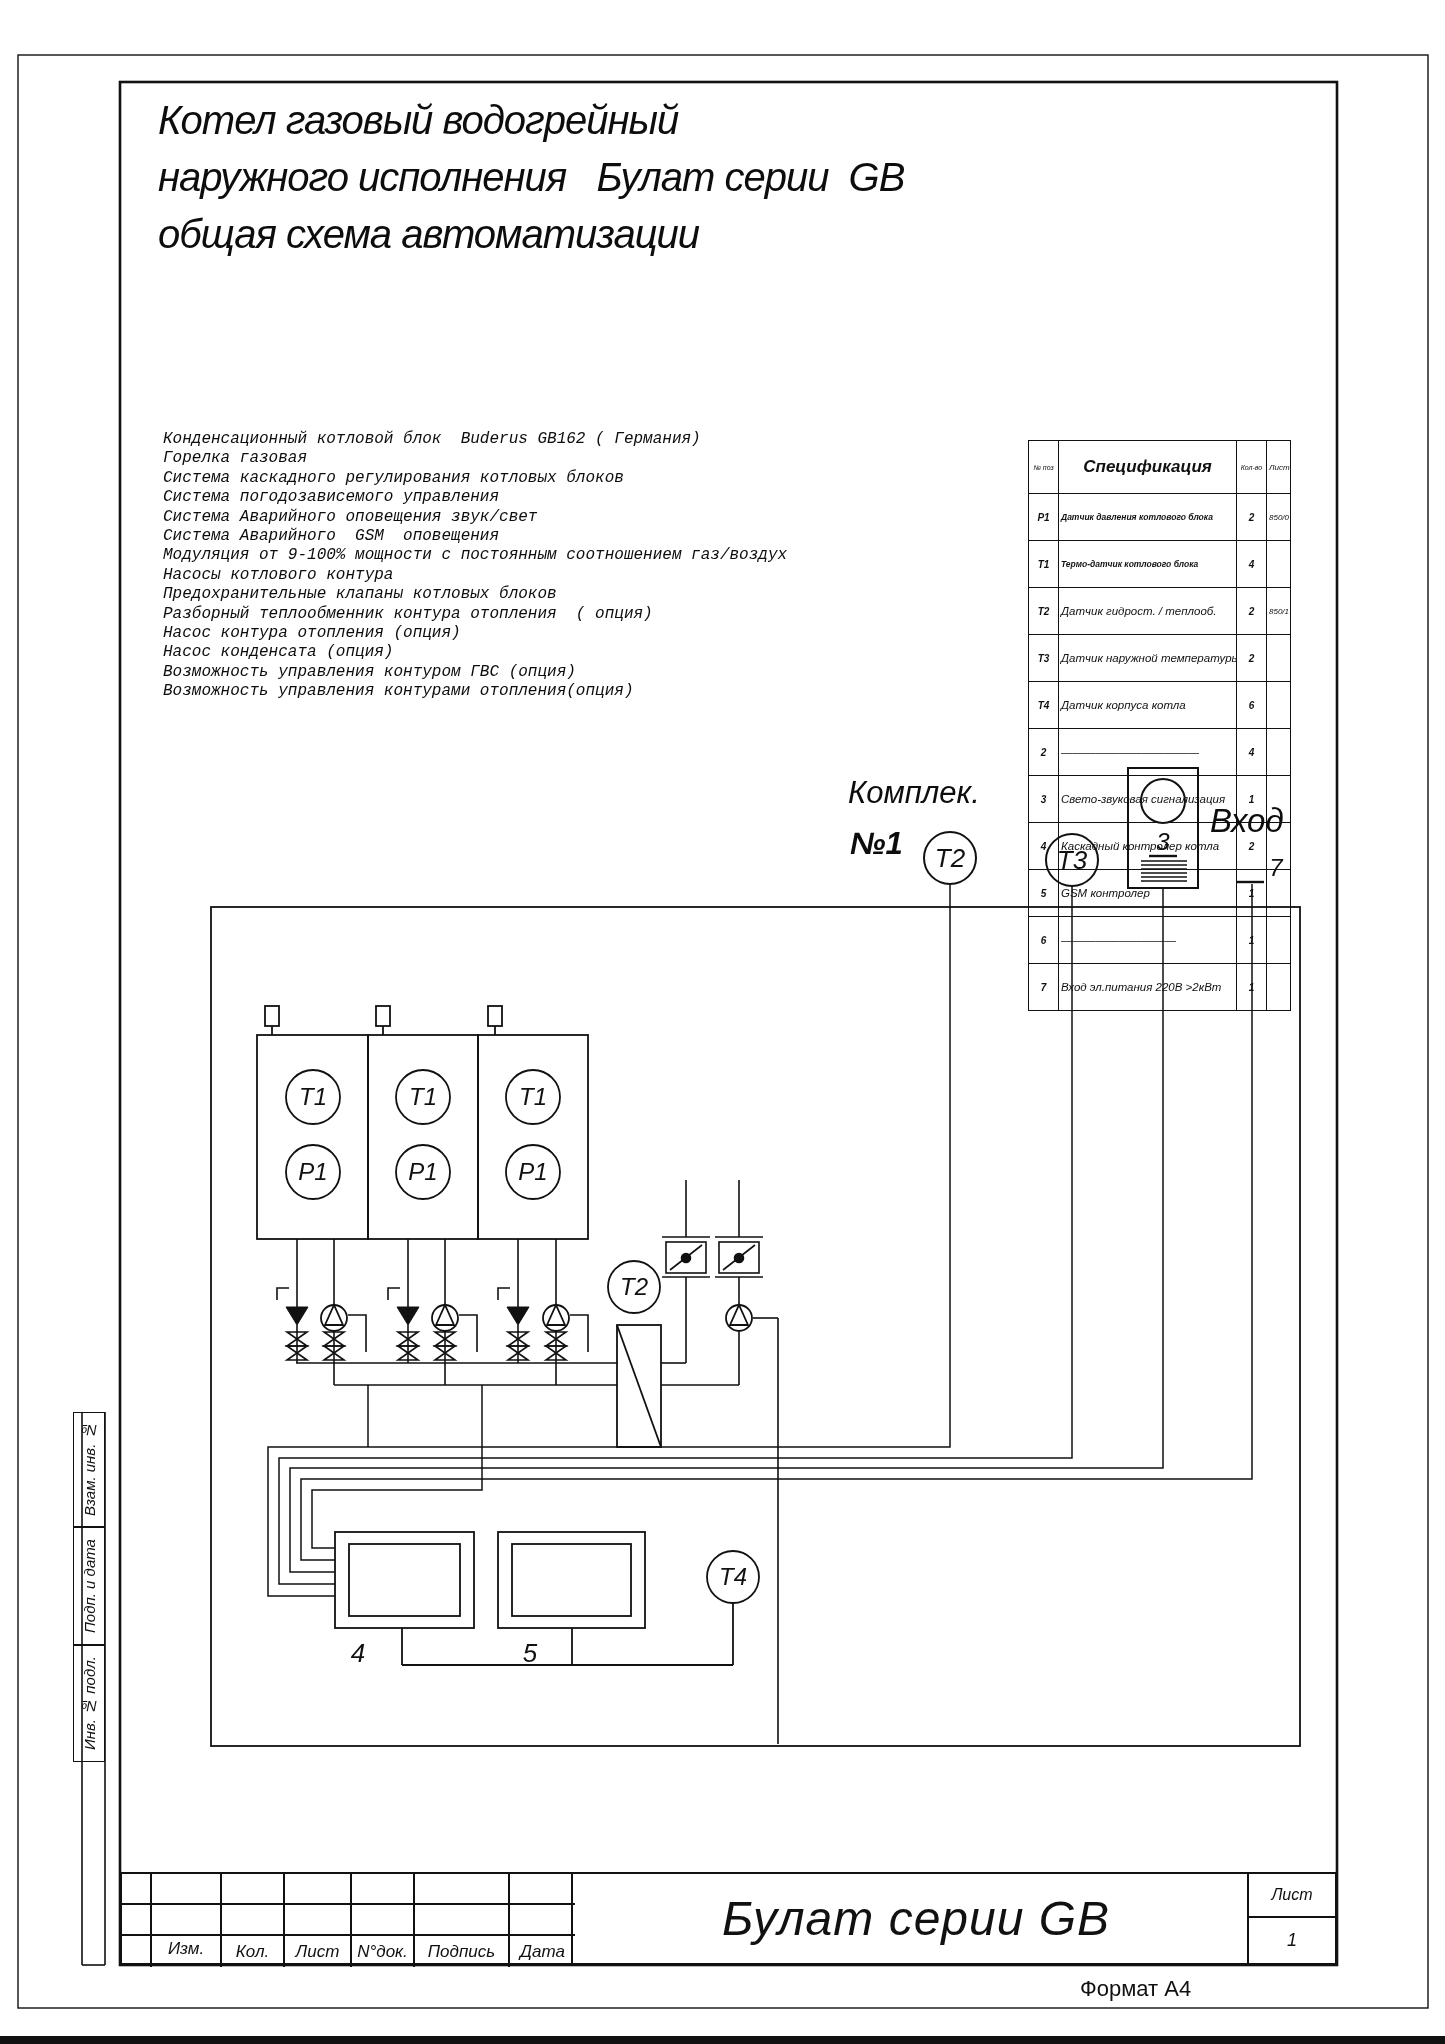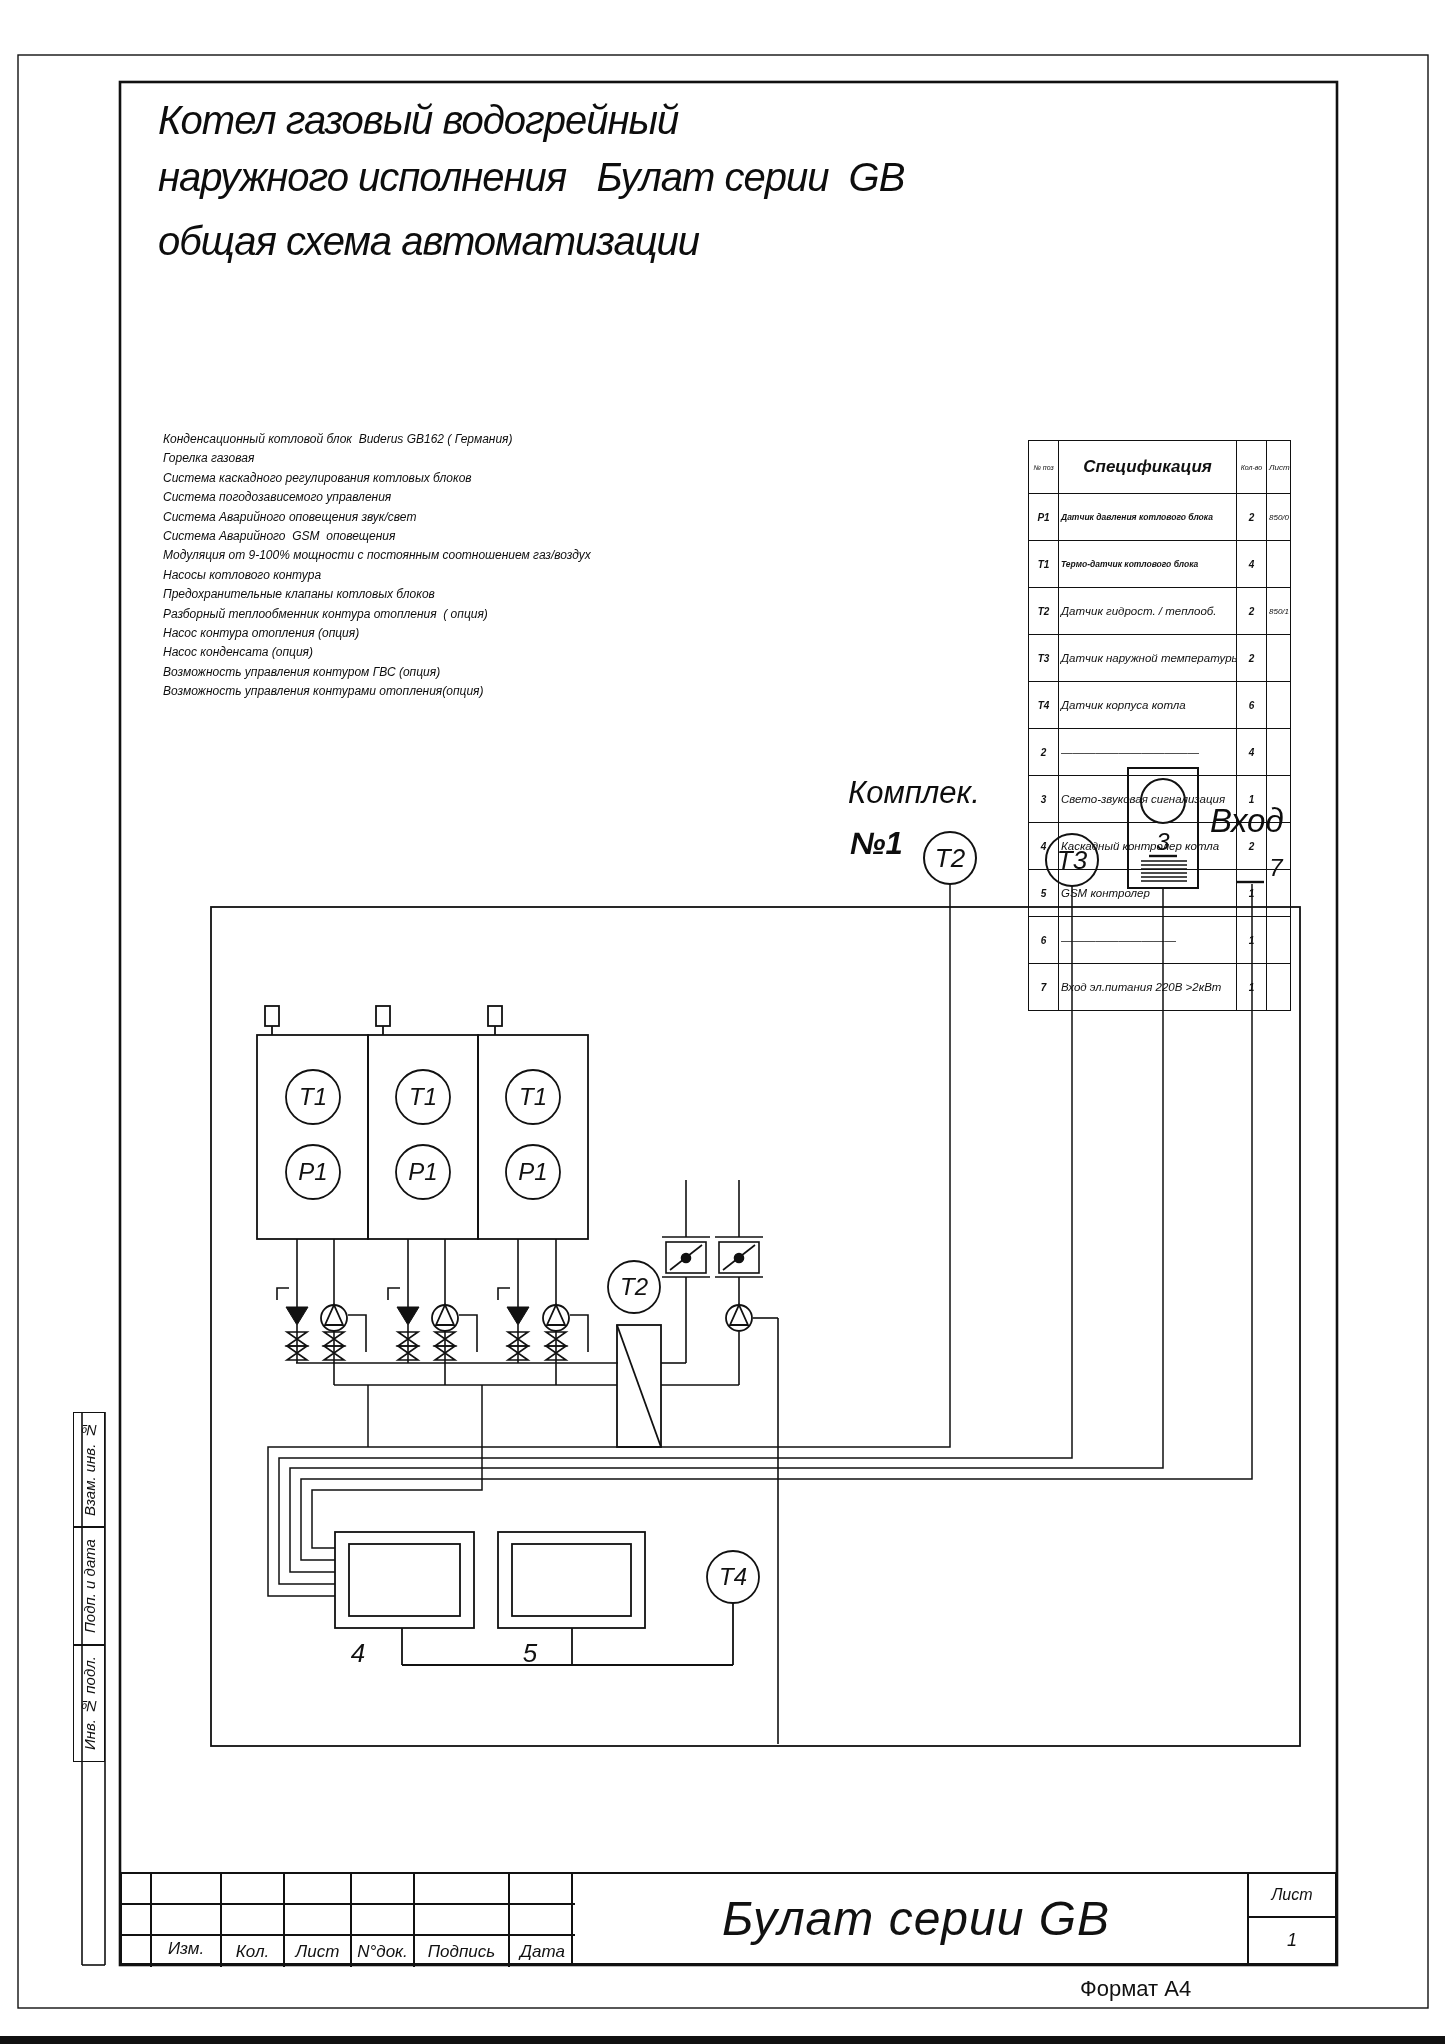--- a/index.html
+++ b/index.html
@@ -3,21 +3,21 @@
 <meta charset="utf-8">
 <style>
   html,body{margin:0;padding:0;background:#e8e8e8;}
   #sheet{position:relative;width:1445px;height:2044px;background:#ffffff;overflow:hidden;
          font-family:"Liberation Sans",sans-serif;color:#111;}
   .abs{position:absolute;}
   svg{position:absolute;left:0;top:0;}
   
   .title-line{font-style:italic;font-size:40px;letter-spacing:-1px;white-space:pre;color:#0d0d0d;}
   
-  .feat{font-style:italic;font-size:12px;line-height:19.4px;white-space:pre;color:#0d0d0d;}
+  .feat{font-style:italic;font-size:16px;line-height:19.4px;white-space:pre;color:#0d0d0d;font-family:Liberation Mono, monospace;}
   
   table.spec{border-collapse:collapse;table-layout:fixed;}
   table.spec td{border:1.6px solid #111;overflow:hidden;white-space:nowrap;
                 font-style:italic;padding:13px 2px;vertical-align:middle;}
   tr.hd td{height:26px;}
   td.hpos{font-size:7px;text-align:center;}
   td.hname{font-size:17px;text-align:center;font-weight:bold;font-style:italic;}
   td.hqty{font-size:7px;text-align:center;}
   td.hsheet{font-size:8px;text-align:center;}
   tr.r td{height:20px;font-size:11.5px;}
@@ -214,21 +214,21 @@
     </g>
     <text x="950" y="867" font-style="italic" font-size="26" text-anchor="middle" fill="#111">T2</text>
     <text x="1072" y="869" font-style="italic" font-size="26" text-anchor="middle" fill="#111">T3</text>
     <text x="1163" y="850" font-style="italic" font-size="24" text-anchor="middle" fill="#111">3</text>
     <text x="1276" y="876" font-style="italic" font-size="24" text-anchor="middle" fill="#111">7</text>
   </svg>
 
   <div class="abs" style="left:158px;top:98px;">
     <div class="title-line">Котел газовый водогрейный</div>
     <div class="title-line" style="margin-top:12px;">наружного исполнения   Булат серии  GB</div>
-    <div class="title-line" style="margin-top:19px;">общая схема автоматизации</div>
+    <div class="title-line" style="margin-top:12px;">общая схема автоматизации</div>
   </div>
 
   <div class="abs" style="left:163px;top:430px;">
     <div class="feat">Конденсационный котловой блок  Buderus GB162 ( Германия)</div>
     <div class="feat">Горелка газовая</div>
     <div class="feat">Система каскадного регулирования котловых блоков</div>
     <div class="feat">Система погодозависемого управления</div>
     <div class="feat">Система Аварийного оповещения звук/свет</div>
     <div class="feat">Система Аварийного  GSM  оповещения</div>
     <div class="feat">Модуляция от 9-100% мощности с постоянным соотношением газ/воздух</div>

